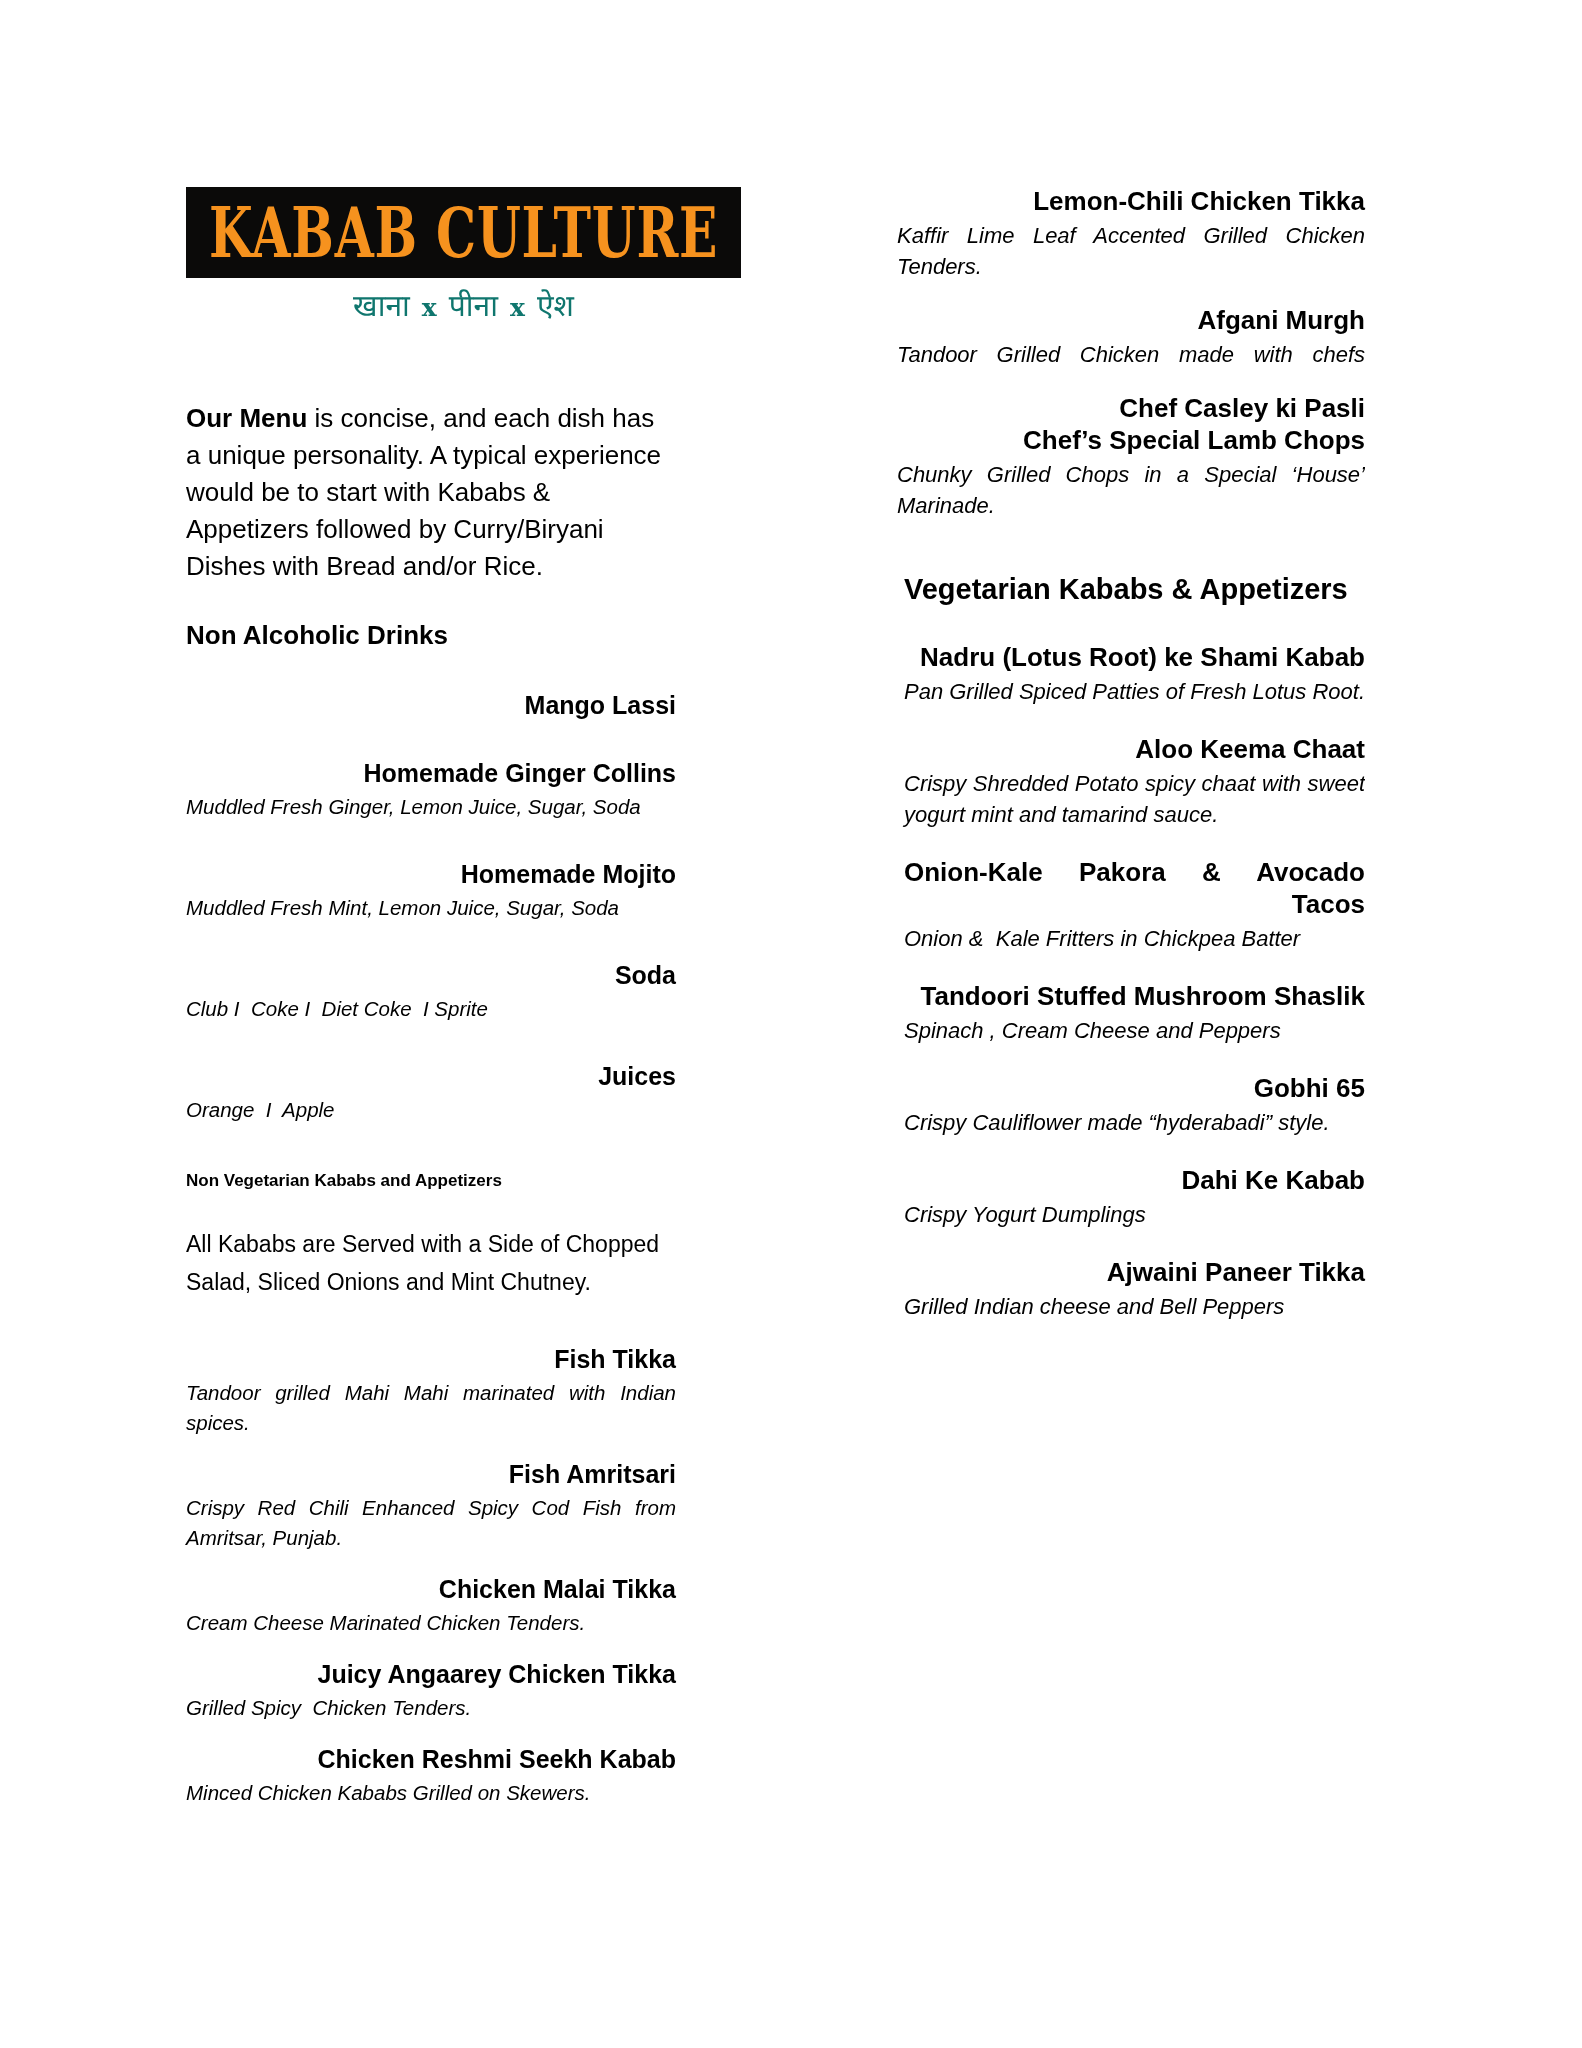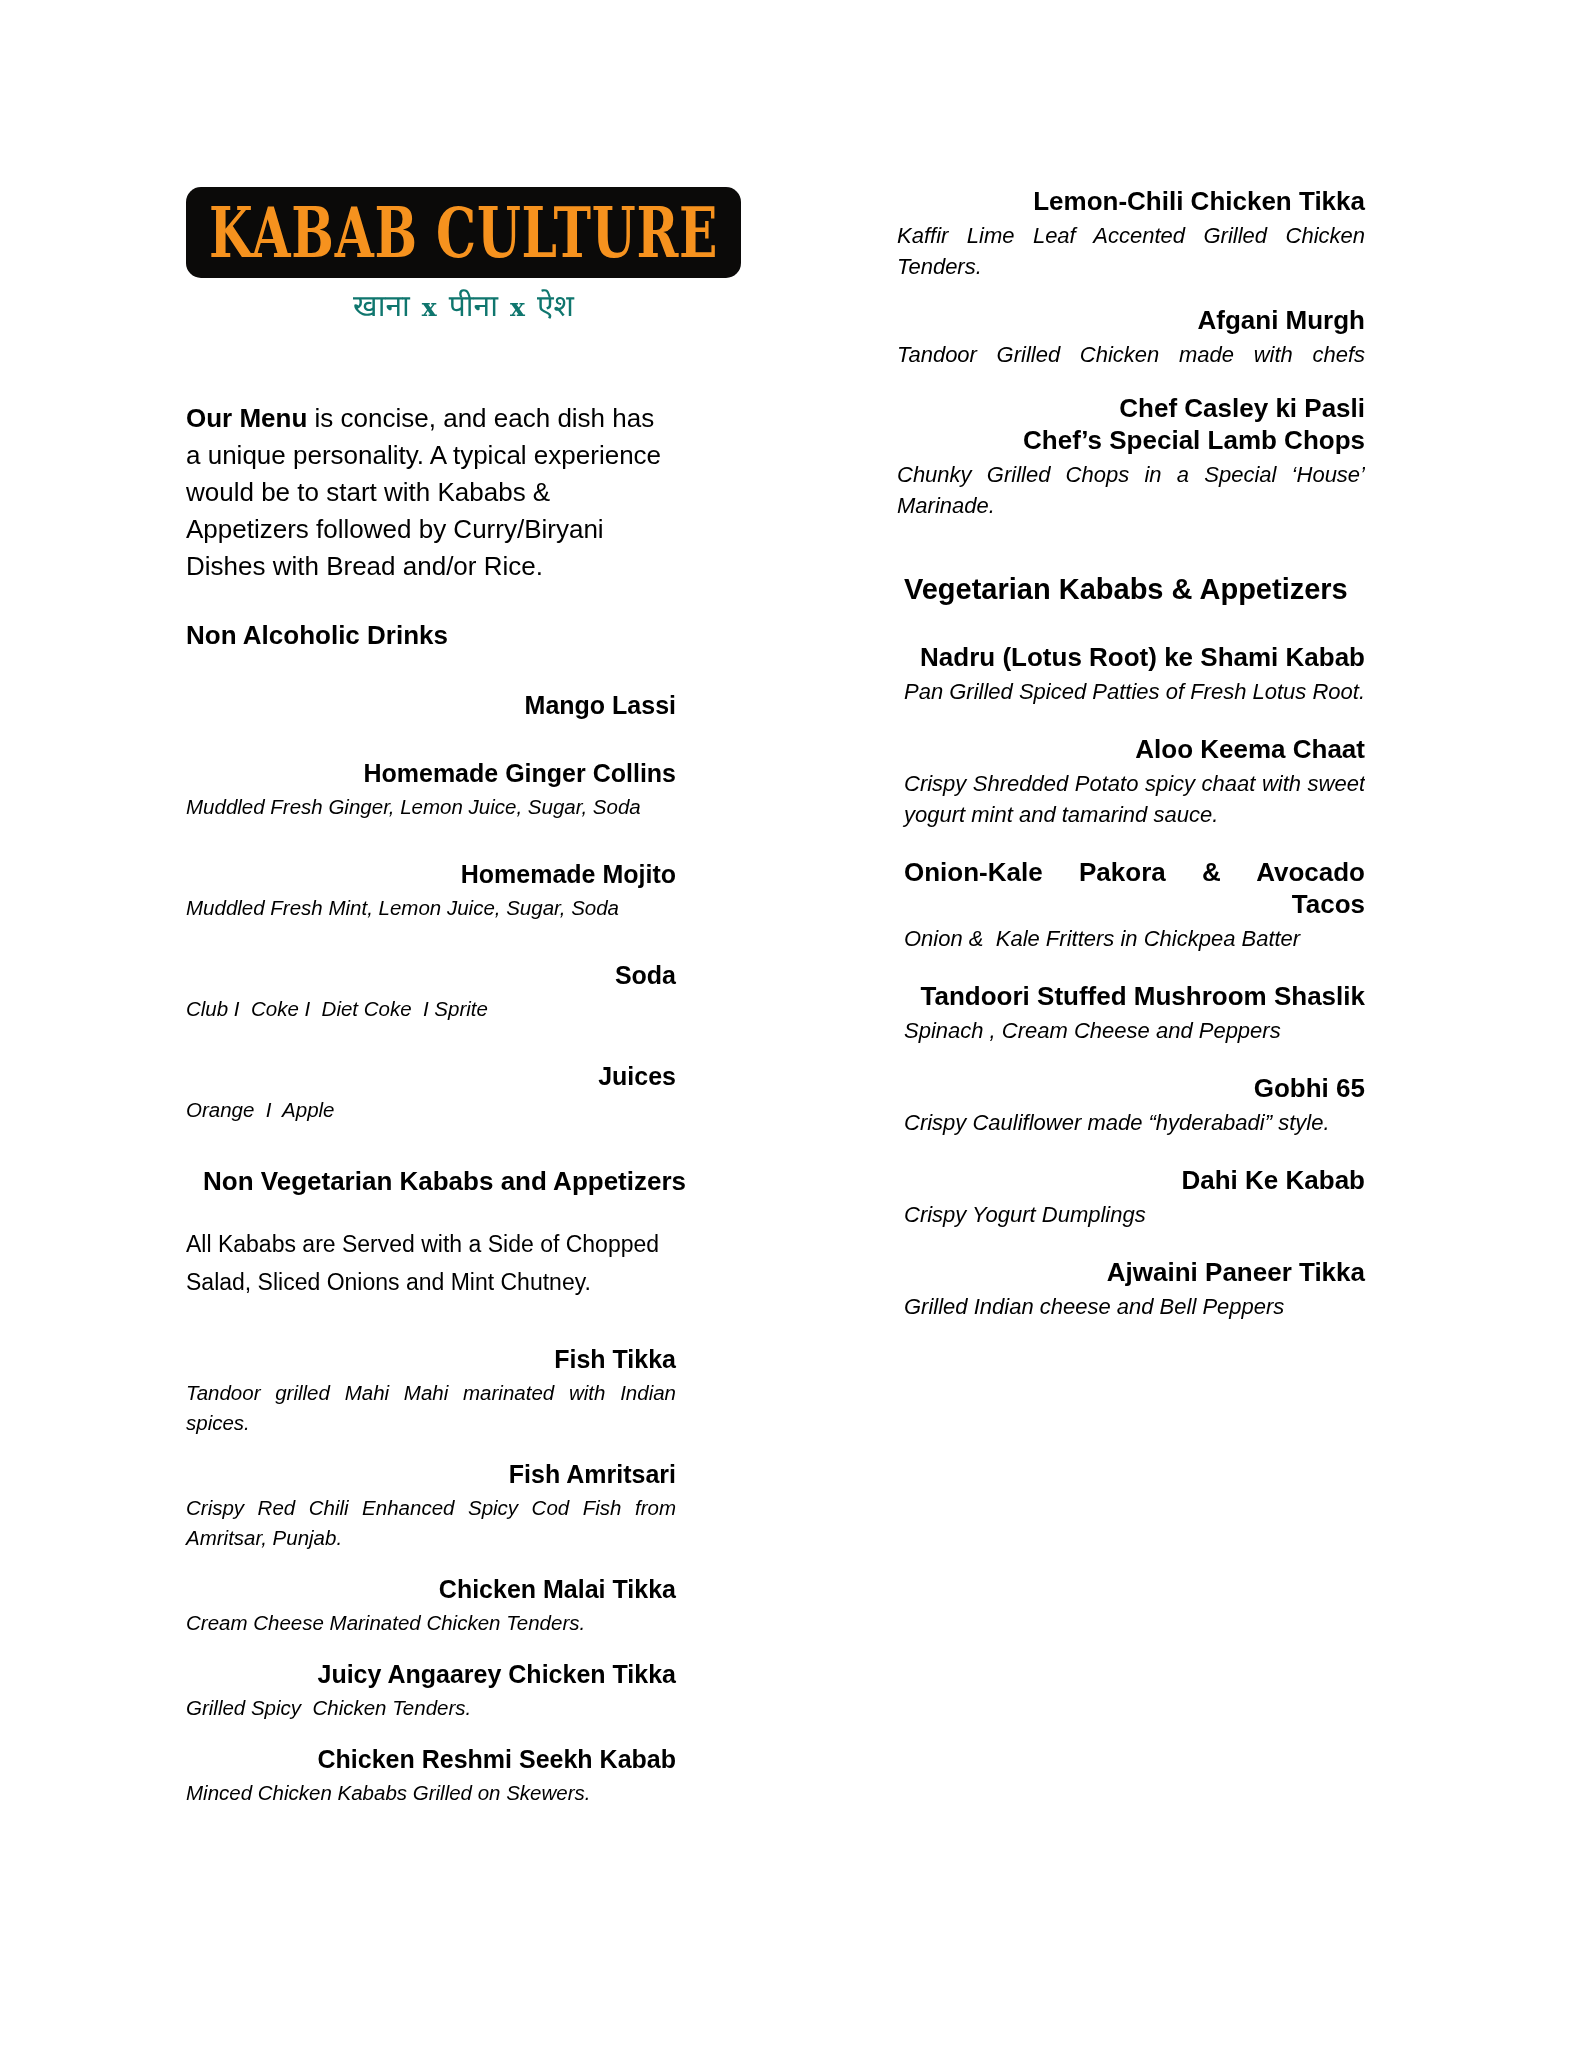--- a/index.html
+++ b/index.html
@@ -2,34 +2,34 @@
 <html><head>
 <meta charset="utf-8">
 <style>
   html,body{margin:0;padding:0;background:#ffffff;}
   .page{position:relative;width:1582px;height:2048px;background:#ffffff;
         font-family:"Liberation Sans",sans-serif;color:#000;overflow:hidden;}
   .col-left{position:absolute;left:186px;top:187px;width:490px;}
   .col-right{position:absolute;left:897px;top:185px;width:468px;}
 
   .logo-box{width:555px;height:91px;background:#0b0a09;display:flex;
-            align-items:center;justify-content:center;margin:0 0 10px 0;border-radius:15px;}
+            align-items:center;justify-content:center;margin:0 0 10px 0;}
   .logo-text{font-family:"DejaVu Serif",serif;font-weight:700;font-size:70px;
              color:#f6921e;transform:scaleX(0.72);white-space:nowrap;letter-spacing:1px;}
   .tagline{width:555px;text-align:center;font-family:"DejaVu Sans",sans-serif;
            font-size:30px;line-height:36px;color:#0f766e;margin:0 0 74px 0;}
   .tagline .tx{font-family:"DejaVu Serif",serif;font-weight:700;font-size:25px;margin:0 12px;}
 
   .intro{font-size:26px;line-height:37px;margin:0 0 34px 0;}
   .intro b{font-weight:700;}
   .note{font-size:23px;line-height:38px;margin:0 0 42px 0;}
 
   .sec-h{font-weight:700;white-space:nowrap;}
   .h-drinks{font-size:26px;line-height:32px;margin:0 0 38px 0;}
-  .h-nonveg{font-size:26px;line-height:32px;margin:40px 0 28px 17px;}
+  .h-nonveg{font-size:17px;line-height:32px;margin:40px 0 28px 0;}
   .h-veg{font-size:29px;line-height:36px;margin:50px 0 34px 0;padding-left:7px;}
 
   .mi-name{margin-bottom:3px;}
   .nline{font-weight:700;line-height:32px;white-space:pre;text-align:right;}
   .dline{white-space:pre;font-style:italic;}
   .jl{white-space:normal !important;text-align:justify;overflow:hidden;}
   .jl::after{content:"";display:inline-block;width:100%;height:0;}
   .nline.jl{height:32px;}
   .ctx-left .nline{font-size:25px;margin-left:48px;}
   .ctx-right .nline{font-size:26px;}

